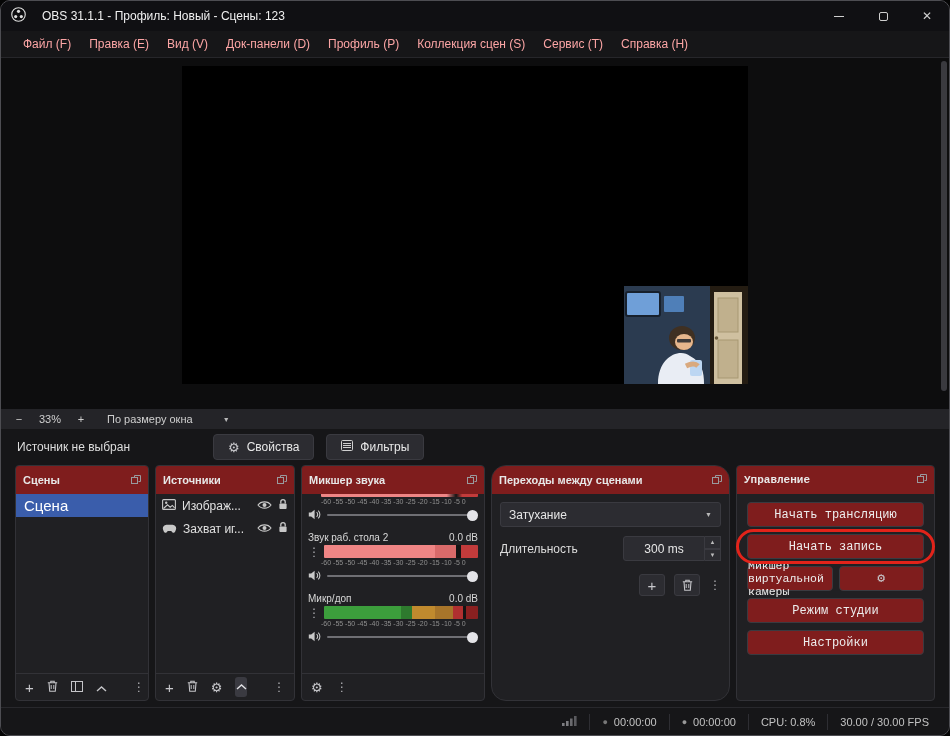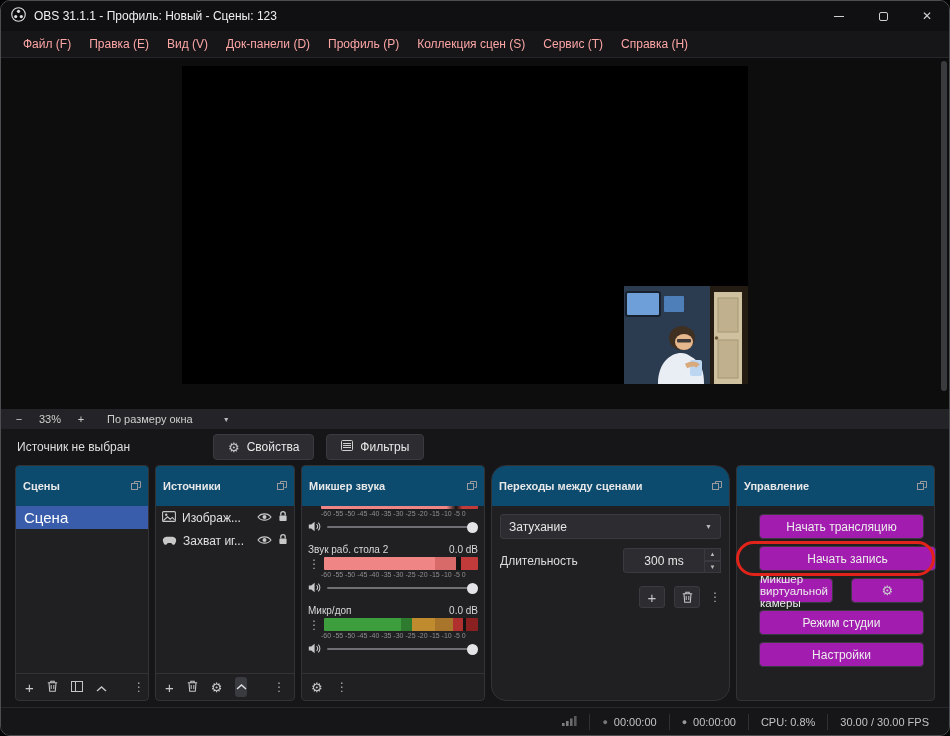--- a/index.html
+++ b/index.html
@@ -4,21 +4,21 @@
 <style>
   html,body { margin:0; padding:0; background:#050505; }
   * { box-sizing:border-box; }
   .window {
     position:relative; width:950px; height:736px;
     border:1px solid #4d4d52; border-radius:10px; overflow:hidden;
     background:#161618; display:flex; flex-direction:column;
     font-family:"Liberation Sans", sans-serif; color:#e6e6e6;
   }
   
-  .titlebar { flex:0 0 30px; background:#101013; display:flex; align-items:center; padding-left:10px; gap:8px; font-size:12px; color:#f0f0f0; }
+  .titlebar { flex:0 0 30px; background:#101013; display:flex; align-items:center; padding-left:10px; gap:16px; font-size:12px; color:#f0f0f0; }
   .win-controls { margin-left:auto; display:flex; height:100%; }
   .win-btn { width:44px; height:100%; display:flex; align-items:center; justify-content:center; color:#cfcfcf; font-size:12px; cursor:default; }
   .min-glyph { width:10px; height:1px; background:#cfcfcf; }
   .max-glyph { width:9px; height:9px; border:1px solid #cfcfcf; border-radius:2px; }
   
   .menubar { flex:0 0 27px; background:#161618; border-bottom:1px solid #26262a; display:flex; align-items:center; padding:0 14px; gap:2px; font-size:12px; color:#fca5a5; }
   .menu-item { padding:3px 8px; border-radius:3px; white-space:nowrap; }
   
   .preview-area { flex:1; position:relative; background:#0d0d0e; }
   .canvas { position:absolute; left:181px; top:8px; width:566px; height:318px; background:#000; }
@@ -29,28 +29,28 @@
   .zoom-btn { width:12px; text-align:center; }
   .fit-select { display:flex; align-items:center; gap:30px; margin-left:6px;text-align:right; }
   .dd-arrow { font-size:7px; color:#b8b8b8; }
   
   .src-toolbar { flex:0 0 36px; display:flex; align-items:center; padding:0 16px; font-size:12px; color:#dcdcdc; gap:12px; }
   .src-status { width:184px; }
   .tool-btn { background:#2c2c31; border:1px solid #3a3a40; border-radius:4px; padding:5px 14px; display:flex; align-items:center; gap:7px; font-size:12px; color:#e8e8e8; }
   
   .panels { flex:0 0 236px; display:flex; gap:6px; padding:0 14px; margin-bottom:6px; }
   .panel { background:#202023; border:1px solid #323237; border-radius:4px; display:flex; flex-direction:column; overflow:hidden; }
-  .panel-header { flex:0 0 22px; background:#0c4a6e; display:flex; align-items:center; justify-content:space-between; padding:14px 7px; font-size:11px; font-weight:bold; color:#e8e8e8; }
+  .panel-header { flex:0 0 22px; background:#7f1d1d; display:flex; align-items:center; justify-content:space-between; padding:8px 7px; font-size:11px; font-weight:bold; color:#e8e8e8; }
   .panel-body { flex:1; position:relative; }
   .panel-footer { flex:0 0 27px; border-top:1px solid #323237; display:flex; align-items:center; gap:13px; padding:0 9px; color:#c4c4c8; }
   .p-scenes { width:134px; }
   .p-sources { width:140px; }
   .p-mixer { width:184px; }
   .p-trans { width:239px;border-radius:15px; }
-  .p-controls { flex:1; overflow:visible; }
+  .p-controls { flex:1; overflow:visible;font-family:Liberation Mono, monospace; }
   .p-controls .panel-header { border-radius:3px 3px 0 0; }
   .spacer { flex:1; }
   .kebab { color:#b0b0b4; font-size:12px; line-height:1; }
   .plus-glyph { font-size:15px; color:#c8c8cc; line-height:1; }
   .gear-glyph { font-size:13px; color:#c8c8cc; line-height:1; }
   .chev-btn { width:24px; height:20px; background:#3a3a41; border-radius:3px; display:flex; align-items:center; justify-content:center; }
   
   .scene-item { height:23px; display:flex; align-items:center; padding:0 8px; font-size:15px; background:#3a5dab; color:#fff; }
   .source-row { height:23px; display:flex; align-items:center; padding:0 6px; gap:6px; font-size:12px; color:#e0e0e0; }
   .source-label { flex:1; overflow:hidden; white-space:nowrap; }
@@ -73,21 +73,21 @@
   .trans-select { height:25px; background:#2c2c31; border:1px solid #3a3a40; border-radius:3px; display:flex; align-items:center; justify-content:space-between; padding:0 8px; font-size:12px; }
   .dur-row { display:flex; align-items:center; margin-top:9px; font-size:12px; }
   .dur-label { flex:1; color:#dcdcdc; }
   .spinbox { width:82px; height:25px; background:#2c2c31; border:1px solid #3a3a40; border-radius:3px 0 0 3px; display:flex; align-items:center; justify-content:center; font-size:12px; }
   .spin-arrows { width:16px; height:25px; display:flex; flex-direction:column; }
   .spin-btn { flex:1; background:#2c2c31; border:1px solid #3a3a40; border-left:none; display:flex; align-items:center; justify-content:center; font-size:6px; color:#bbb; }
   .trans-actions { display:flex; justify-content:flex-end; align-items:center; gap:9px; margin-top:13px; }
   .sq-btn { width:26px; height:22px; background:#2c2c31; border:1px solid #3a3a40; border-radius:3px; display:flex; align-items:center; justify-content:center; color:#d8d8d8; }
   
   .controls-body { padding:8px 10px; display:flex; flex-direction:column; gap:7px; }
-  .ctl-btn { height:25px; background:#a21caf; border:1px solid #3a3a40; border-radius:4px; display:flex; align-items:center; justify-content:center; font-size:12px; color:#ededed;margin-left:12px; }
+  .ctl-btn { height:25px; background:#7f1d1d; border:1px solid #3a3a40; border-radius:4px; display:flex; align-items:center; justify-content:center; font-size:12px; color:#ededed; }
   .vcam-row { display:flex; gap:6px; }
   .vcam-row .ctl-btn { flex:1; font-size:11.5px; }
   .gear-btn { width:30px; flex:0 0 30px; }
   .record-wrap { position:relative; }
   .record-wrap .ctl-btn { width:100%; }
   .annotation { position:absolute; left:-11px; right:-11px; top:-5px; bottom:-5px; border:3px solid #e2231a; border-radius:18px; pointer-events:none; z-index:5; }
   
   .statusbar { flex:0 0 28px; border-top:1px solid #28282c; display:flex; align-items:center; justify-content:flex-end; font-size:11px; color:#c2c2c2; padding-right:8px; background:#161618; }
   .sb-sec { display:flex; align-items:center; gap:6px; padding:0 12px; height:16px; border-left:1px solid #2e2e33; }
   .sb-sec:first-child { border-left:none; }

